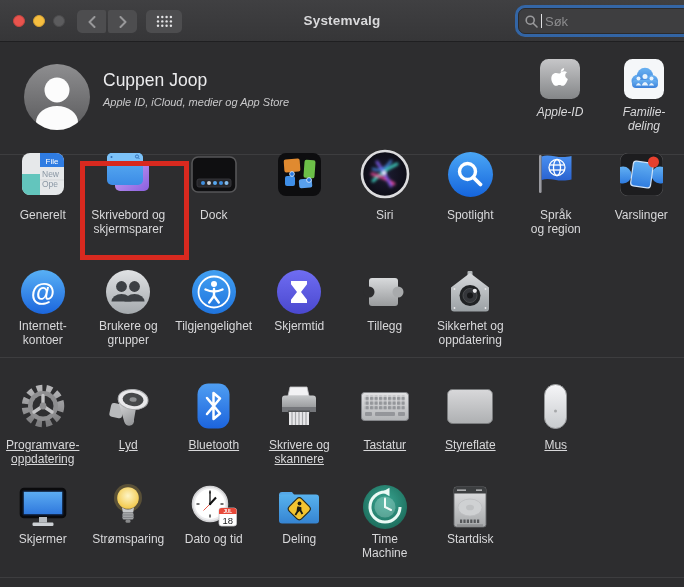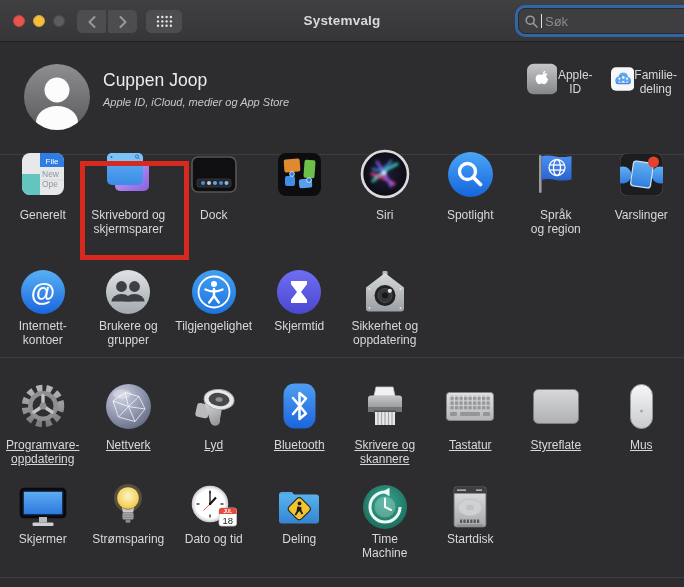--- a/index.html
+++ b/index.html
@@ -43,21 +43,21 @@
   .search input::placeholder{color:#8b8b8d;}
   .caret{width:1px;height:14px;background:#e0e0e2;margin:0 1px 0 3px;}
   
   .account{
     position:absolute;top:43px;left:0;right:0;height:112px;
     border-bottom:1px solid #3d3d3f;
   }
   .avatar{position:absolute;left:23px;top:20px;}
   .acct-name{position:absolute;left:103px;top:27px;font-size:17.5px;color:#ececee;}
   .acct-sub{position:absolute;left:103px;top:53px;font-size:11px;color:#c9c9cb;font-style:italic;}
-  .shortcut{position:absolute;top:16px;width:66px;display:flex;align-items:center;}
+  .shortcut{position:absolute;top:16px;width:66px;display:flex;flex-direction:column;align-items:center;font-style:italic;}
   .shortcut .sc-label{margin-top:7px;font-size:12px;line-height:13.5px;text-align:center;white-space:pre-line;color:#d8d8da;}
   .sc-apple{left:527px;}
   .sc-family{left:611px;justify-content:center;}
   
   .prefrow{position:absolute;left:0;display:grid;grid-template-columns:repeat(8,85.5px);}
   .row1{top:142px;}
   .row2{top:267px;}
   .row3{top:376px;text-decoration:underline;}
   .row4{top:484px;}
   .cell{display:flex;flex-direction:column;align-items:center;cursor:default;}
@@ -436,20 +436,36 @@
                 <stop offset="1" stop-color="#4a48cf"></stop>
               </linearGradient>
             </defs>
         <circle cx="23" cy="23" r="22" fill="url(#stg)"></circle>
         <path d="M15 12 h16 v3.2 l-6 7.8 6 7.8 v3.2 H15 v-3.2 l6-7.8 -6-7.8 z" fill="#fff"></path>
       </svg>
         </div>
       <div class="cell-label">Skjermtid</div>
     </div>
 
+    <div class="cell">
+      <div class="icobox">
+          <svg width="46" height="44" viewBox="0 0 46 44">
+        <defs>
+              <linearGradient id="pzg" x1="0" y1="0" x2="0" y2="1">
+                <stop offset="0" stop-color="#d8dadc"></stop>
+                <stop offset="1" stop-color="#999b9d"></stop>
+              </linearGradient>
+            </defs>
+        <rect x="7" y="8" width="29" height="28" rx="3" fill="url(#pzg)"></rect>
+        <circle cx="36" cy="22" r="5.5" fill="#a8aaac"></circle>
+        <circle cx="7" cy="22" r="5.5" fill="#2d2d2f"></circle>
+      </svg>
+        </div>
+      <div class="cell-label">Tillegg</div>
+    </div>
 
     <div class="cell">
       <div class="icobox">
           <svg width="46" height="45" viewBox="0 0 46 45">
         <defs>
               <linearGradient id="hsg" x1="0" y1="0" x2="0" y2="1">
                 <stop offset="0" stop-color="#d8dadc"></stop>
                 <stop offset="1" stop-color="#9aa0a4"></stop>
               </linearGradient>
             </defs>
@@ -494,40 +510,20 @@
           <line x1="24" y1="24" x2="15" y2="30"></line>
           <line x1="24" y1="24" x2="33" y2="30"></line>
         </g>
         <circle cx="24" cy="24" r="3.4" fill="#8e8e90"></circle>
       </svg>
         </div>
       <div class="cell-label">Programvare-
 oppdatering</div>
     </div>
 
-    <div class="cell">
-      <div class="icobox">
-          <svg width="47" height="47" viewBox="0 0 47 47">
-        <defs>
-              <radialGradient id="nwg" cx="0.35" cy="0.28" r="0.85">
-                <stop offset="0" stop-color="#ccd0e2"></stop>
-                <stop offset="0.6" stop-color="#8a90a8"></stop>
-                <stop offset="1" stop-color="#5c637a"></stop>
-              </radialGradient>
-            </defs>
-        <circle cx="23.5" cy="23.5" r="22.5" fill="url(#nwg)"></circle>
-        <g stroke="rgba(255,255,255,0.75)" stroke-width="1" fill="none">
-          <path d="M8 18 L20 9.5 L34 13.5 L40 26 L30 38.5 L13.5 34 Z"></path>
-          <path d="M20 9.5 L23.5 23.5 L34 13.5 M23.5 23.5 L30 38.5 M23.5 23.5 L8 18 M23.5 23.5 L40 26 M23.5 23.5 L13.5 34"></path>
-        </g>
-        <ellipse cx="17" cy="11" rx="9.5" ry="4.5" fill="rgba(255,255,255,0.28)"></ellipse>
-      </svg>
-        </div>
-      <div class="cell-label">Nettverk</div>
-    </div>
 
     <div class="cell">
       <div class="icobox">
           <svg width="50" height="48" viewBox="0 0 50 48">
         <defs>
               <linearGradient id="sdg" x1="0" y1="0" x2="1" y2="1">
                 <stop offset="0" stop-color="#f2f2f4"></stop>
                 <stop offset="1" stop-color="#8e9092"></stop>
               </linearGradient>
             </defs>

